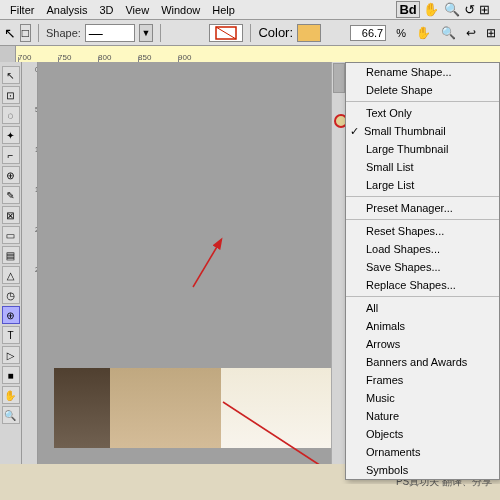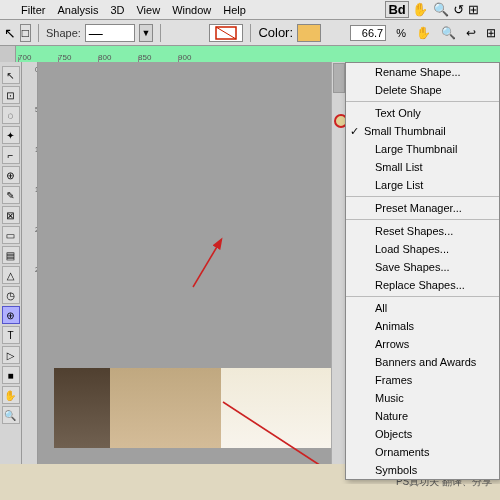--- a/index.html
+++ b/index.html
@@ -12,21 +12,21 @@
       background: #c8c8c8;
     }
 
     
     .menubar {
       background: #e8e8e8;
       border-bottom: 1px solid #999;
       display: flex;
       align-items: center;
       height: 20px;
-      padding: 0 15px;
+      padding: 0 4px;
     }
     .menubar-item {
       padding: 2px 6px;
       cursor: pointer;
       font-size: 11px;
     }
 
     
     .toolbar {
       background: #e0e0e0;
@@ -112,21 +112,21 @@
     .ruler-corner {
       width: 16px;
       min-width: 16px;
       height: 16px;
       background: #c8c8c8;
       border-right: 1px solid #999;
     }
     .ruler-h {
       flex: 1;
       height: 16px;
-      background: #86efac;
+      background: #fef9c3;
       display: flex;
       align-items: flex-end;
       position: relative;
       overflow: hidden;
       text-align: center;
     }
     .ruler-ticks {
       display: flex;
       align-items: flex-end;
       height: 100%;
@@ -253,21 +253,21 @@
       right: 0;
       top: 0;
       width: 155px;
       background: #f0f0f0;
       border: 1px solid #888;
       box-shadow: 2px 2px 6px rgba(0,0,0,0.3);
       z-index: 100;
       font-size: 11px;
     }
     .menu-item {
-      padding: 3px 29px;
+      padding: 3px 20px;
       cursor: pointer;
       white-space: nowrap;
       display: flex;
       align-items: center;
       gap: 6px;
     }
     .menu-separator {
       height: 1px;
       background: #bbb;
       margin: 2px 0;

